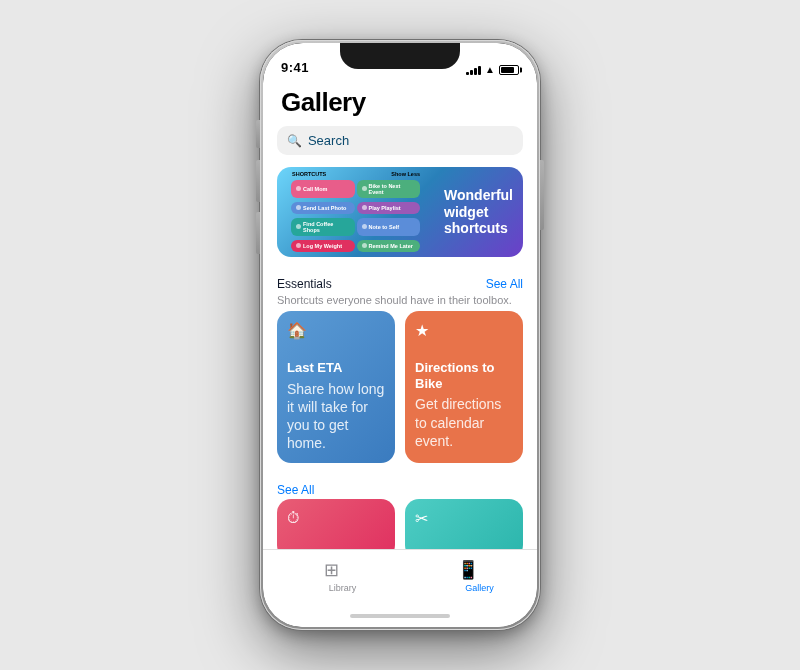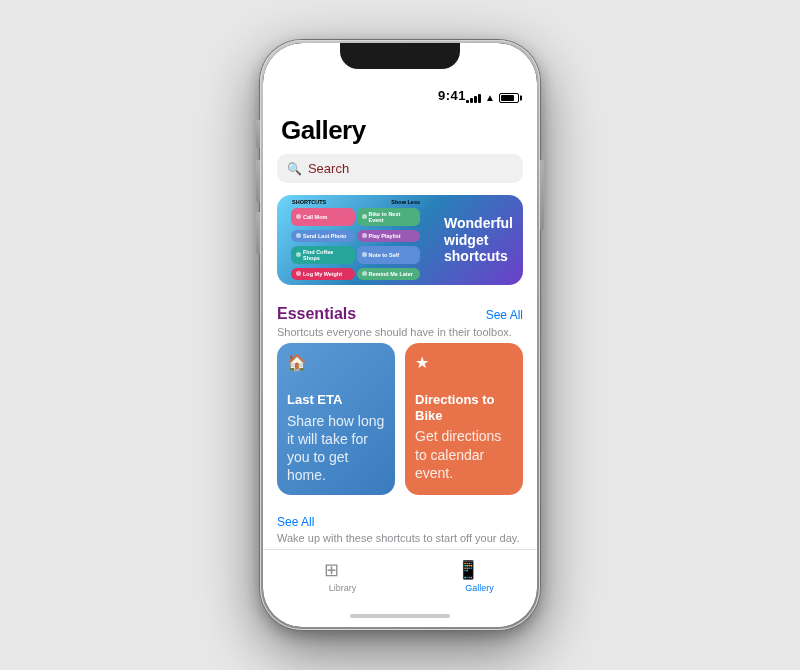--- a/index.html
+++ b/index.html
@@ -60,29 +60,28 @@
       background: #1a1a1a;
       border-radius: 0 0 18px 18px;
       z-index: 10;
     }
 
     
     .status-bar {
       height: 36px;
       display: flex;
       align-items: flex-end;
-      justify-content: flex-end;
+      justify-content: space-between;
       padding: 0 18px 4px;
       font-size: 11px;
       font-weight: 600;
       color: #000;
       flex-shrink: 0;
       position: relative;
       z-index: 5;
-      margin-top: 28px;
     }
 
     .status-time {
       font-size: 13px;
       font-weight: 700;
       letter-spacing: 0.5px;
     }
 
     .status-icons {
       display: flex;
@@ -162,21 +161,21 @@
       display: flex;
       align-items: center;
       gap: 6px;
     }
     .search-icon-wrap {
       color: #8e8e93;
       font-size: 12px;
     }
     .search-placeholder {
       font-size: 13px;
-      color: #7f1d1d;
+      color: #0c4a6e;
     }
 
     
     .featured-card {
       margin: 4px 14px 16px;
       border-radius: 14px;
       background: linear-gradient(135deg, #6dd5fa, #2980b9, #6c3fc9);
       overflow: hidden;
       position: relative;
       height: 90px;
@@ -203,23 +202,23 @@
 
     
     .section-header {
       display: flex;
       align-items: baseline;
       justify-content: space-between;
       padding: 4px 14px 2px;
     }
 
     .section-title {
-      font-size: 16px;
-      font-weight: 700;
-      color: #701a75;
+      font-size: 12px;
+      font-weight: 400;
+      color: #0f172a;
     }
 
     .see-all {
       font-size: 12px;
       color: #007aff;
       font-weight: 400;
     }
 
     .section-subtitle {
       font-size: 11px;
@@ -488,21 +487,20 @@
           <div class="card card-orange">
             <div class="card-icon">★</div>
             <div class="card-title">Directions to Bike</div>
             <div class="card-desc">Get directions to calendar event.</div>
           </div>
         </div>
 
         <div class="section-header">
           <span class="see-all">See All</span>
         </div>
-        <div class="section-subtitle">Wake up with these shortcuts to start off your day.</div>
 
         <div class="cards-row">
           <div class="card card-red" style="height:60px; min-height:60px;">
             <div class="card-icon">⏱</div>
           </div>
           <div class="card card-teal" style="height:60px; min-height:60px;">
             <div class="card-icon">✂</div>
           </div>
         </div>
 

